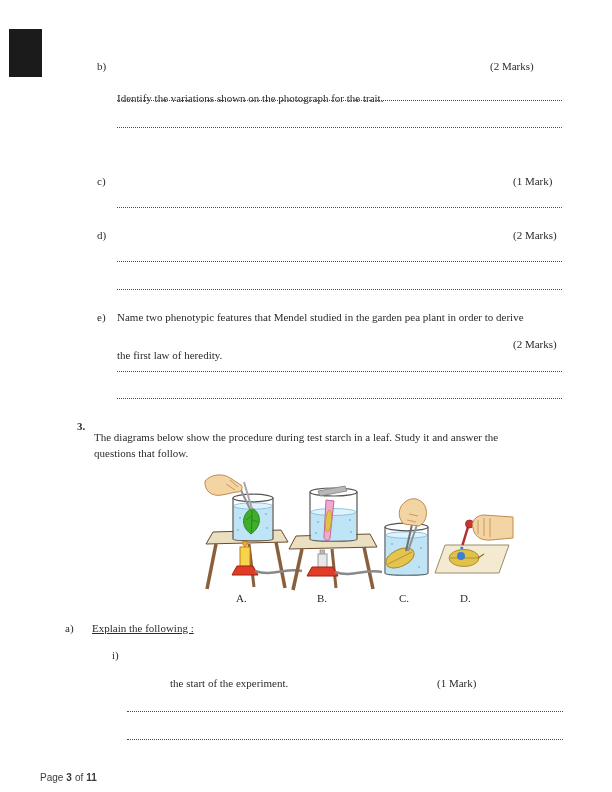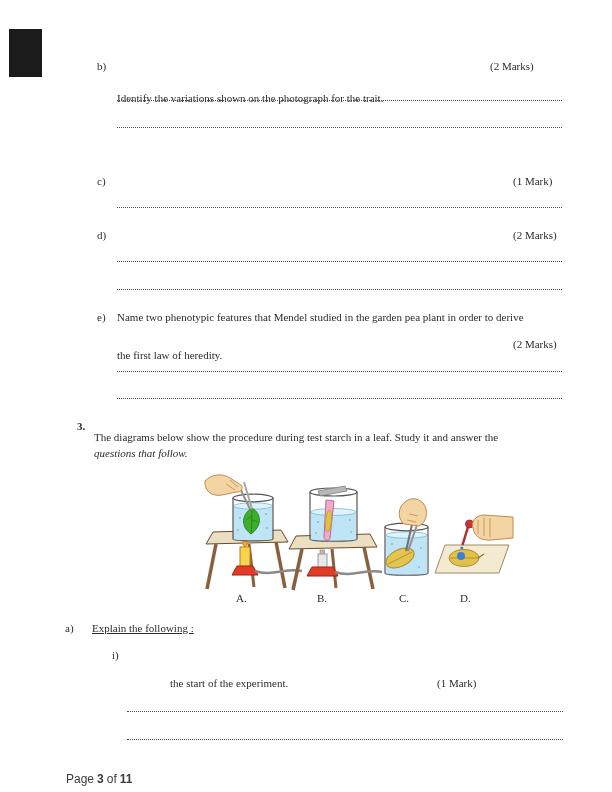--- a/index.html
+++ b/index.html
@@ -9,23 +9,23 @@
     background:#ffffff;
     font-family:"Liberation Serif","DejaVu Serif",serif;
     font-size:11px;color:#2b2b2b;
     overflow:hidden;
   }
   .abs{position:absolute;white-space:nowrap;line-height:14px;}
   .dots{position:absolute;height:0;border-top:1.5px dotted #4a4a4a;}
   .bold{font-weight:bold;}
   .artifact{position:absolute;left:9px;top:29px;width:33px;height:48px;background:#1b1b1b;}
   .footer{
-    position:absolute;left:66px;top:772px;
+    position:absolute;left:40px;top:772px;
     font-family:"Liberation Sans","DejaVu Sans",sans-serif;
-    font-size:12px;color:#3b3b3b;white-space:nowrap;
+    font-size:10px;color:#3b3b3b;white-space:nowrap;
   }
   .footer span{margin-right:3px;}
   .footer .num{font-weight:bold;}
 </style>
 </head>
 <body>
 
 <div class="page">
 
   <div class="artifact"></div>
@@ -47,21 +47,21 @@
 
   <div class="abs" style="left:97px;top:310px;">e)</div>
   <div class="abs" style="left:117px;top:310px;">Name two phenotypic features that Mendel studied in the garden pea plant in order to derive</div>
   <div class="abs" style="left:117px;top:348px;">the first law of heredity.</div>
   <div class="abs" style="left:513px;top:337px;">(2 Marks)</div>
   <div class="dots" style="left:117px;top:371px;width:445px;"></div>
   <div class="dots" style="left:117px;top:398px;width:445px;"></div>
 
   <div class="abs bold" style="left:77px;top:419px;">3.</div>
   <div class="abs" style="left:94px;top:419px;margin-top:11px;">The diagrams below show the procedure during test starch in a leaf. Study it and answer the</div>
-  <div class="abs" style="left:94px;top:446px;font-style:italic;">questions that follow.</div>
+  <div class="abs" style="left:94px;top:446px;">questions that follow.</div>
 
   <svg style="position:absolute;left:192px;top:470px;" width="330" height="122" viewBox="0 0 330 122">
 
     <g>
 
       <g>
         <polygon points="21,62 89,60 96,72 14,74" fill="#eadfc0" stroke="#6b4a2a" stroke-width="1"></polygon>
         <line x1="24" y1="74" x2="15" y2="119" stroke="#8a5f3c" stroke-width="3.5"></line>
         <line x1="84" y1="72" x2="93" y2="118" stroke="#8a5f3c" stroke-width="3.5"></line>
         <line x1="57" y1="74" x2="62" y2="117" stroke="#8a5f3c" stroke-width="3"></line>

